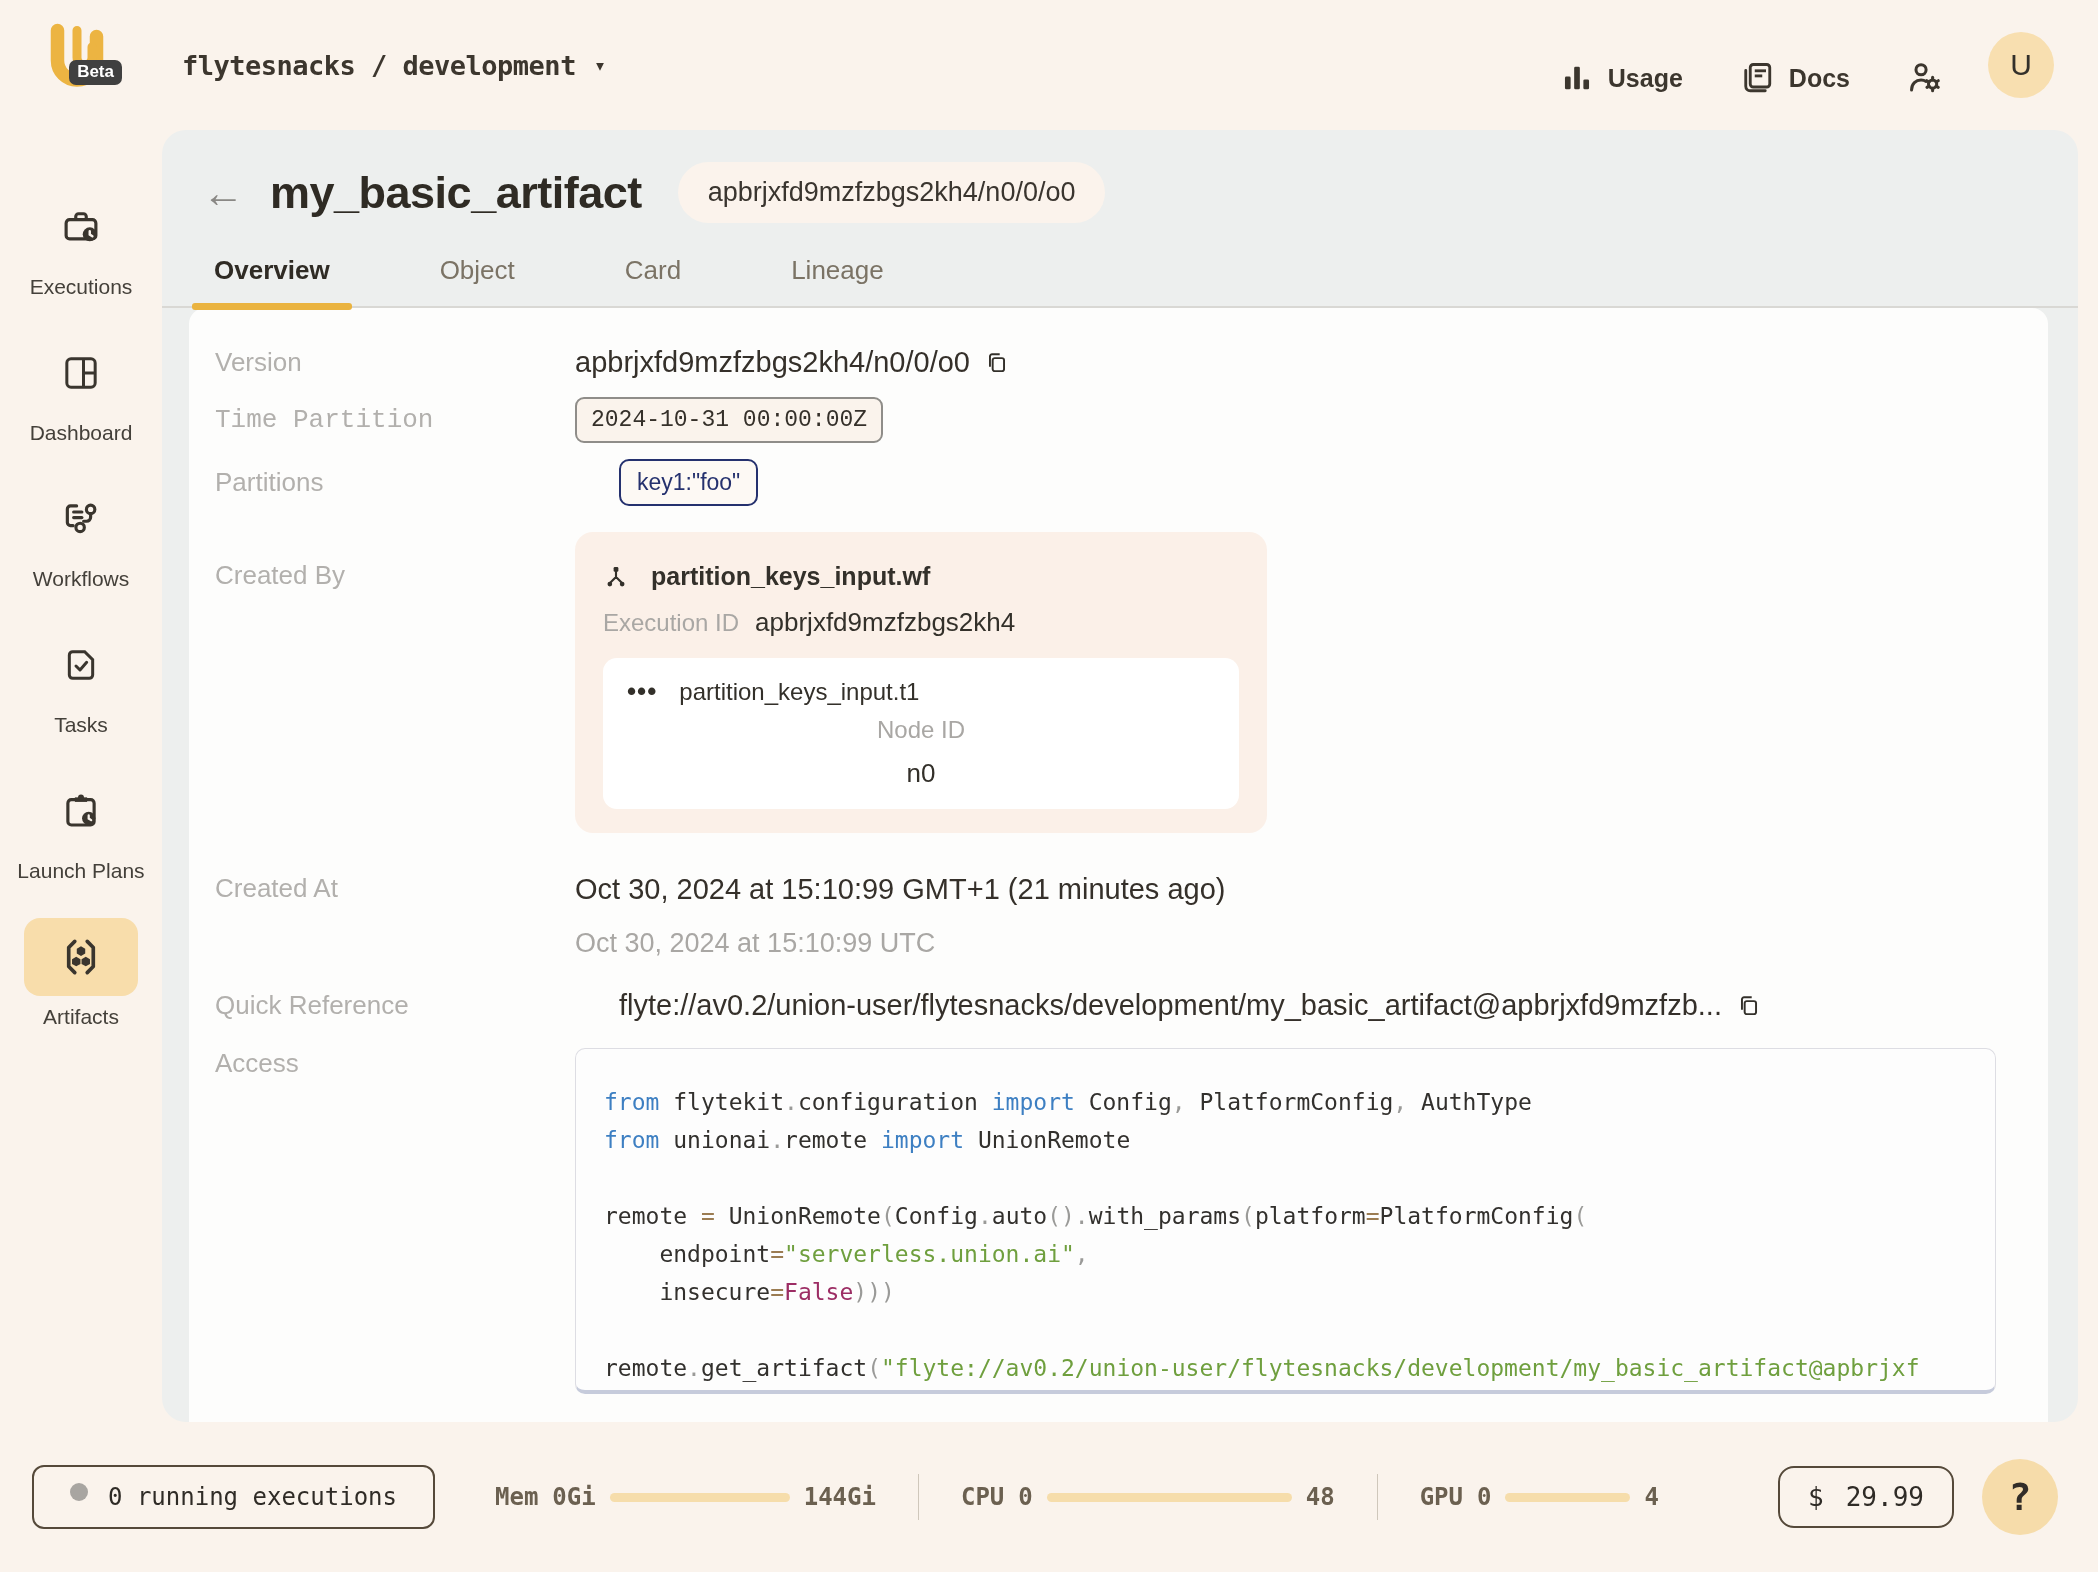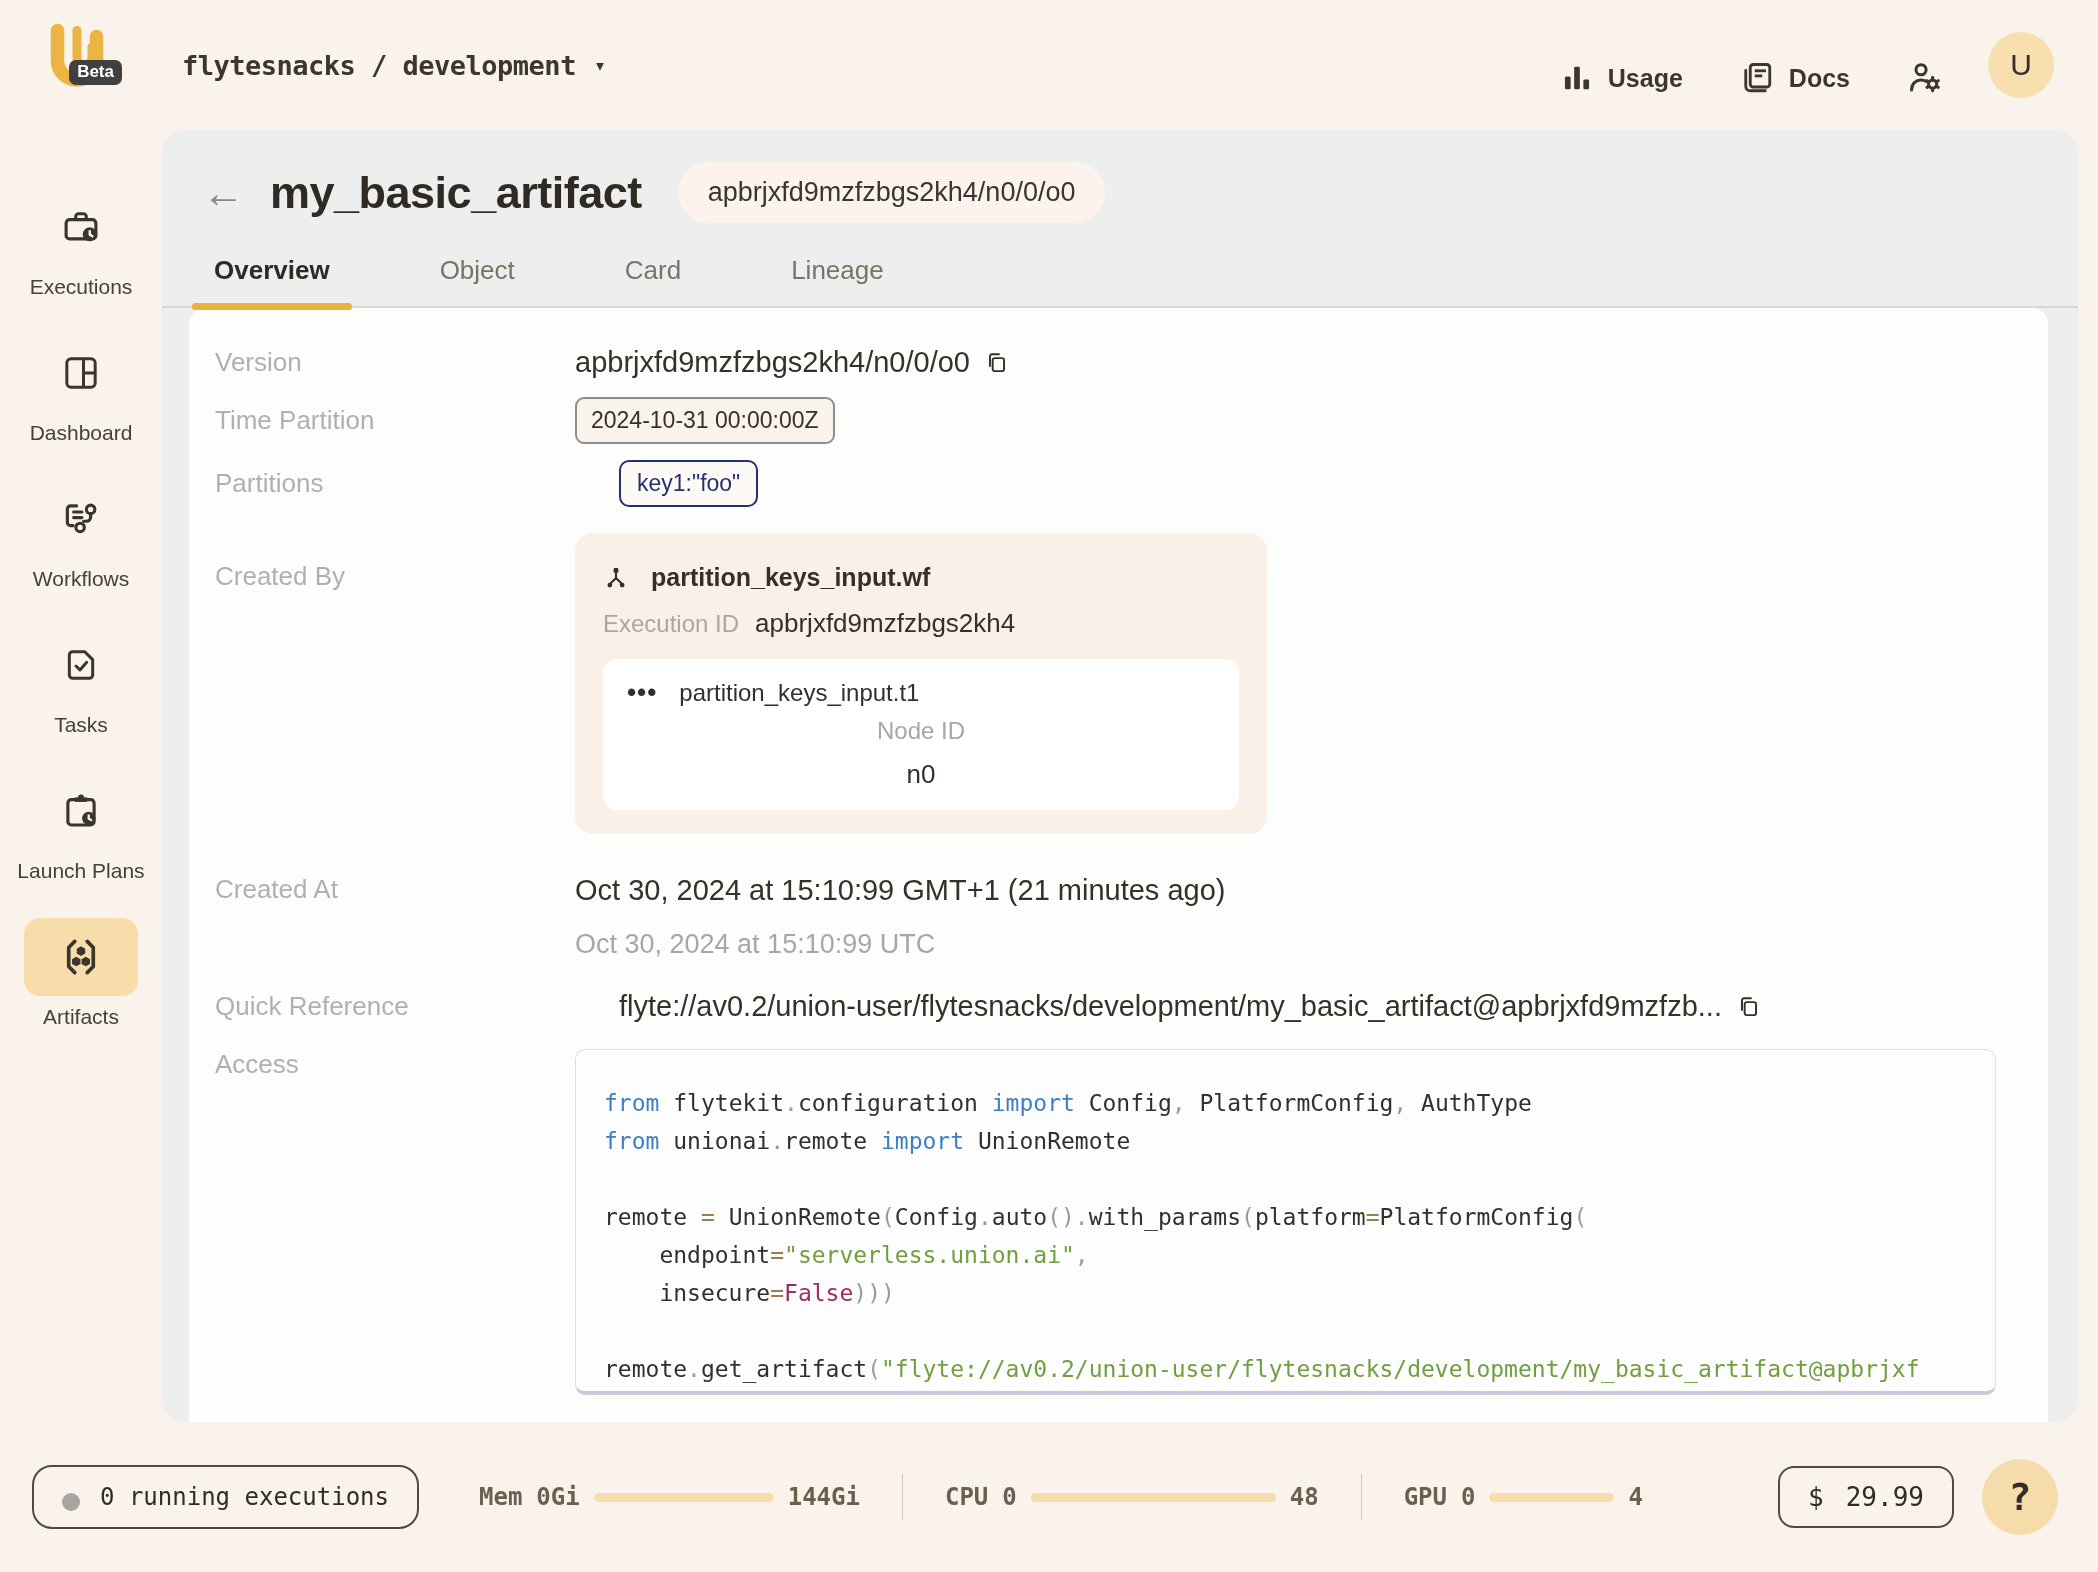--- a/index.html
+++ b/index.html
@@ -108,31 +108,31 @@
   }
   .tok-k { color:#3d7fc2; }
   .tok-t { color:#32302d; }
   .tok-p { color:#9a9a98; }
   .tok-o { color:#9b7c52; }
   .tok-s { color:#6f9f3e; }
   .tok-b { color:#9c2d64; }
 
   
   .mb-18 { margin-bottom:18px; }
-  .mb-16 { margin-bottom:16px; }
+  .mb-16 { margin-bottom:16px;font-family:Liberation Mono, monospace; }
   .mb-26 { margin-bottom:26px;gap:44px; }
   .mb-40 { margin-bottom:40px; }
   .mb-30 { margin-bottom:30px; }
   .mb-0 { margin-bottom:0; }
 
   
   .footer { height:150px; display:flex; align-items:center; padding:0 40px 0 32px; font-family:"DejaVu Sans Mono", monospace; }
   .status-pill {
-    display:flex; align-items:flex-end; gap:20px;
-    border:2px solid #55493a; border-radius:20px; padding:16px 28px; cursor:pointer;
+    display:flex; align-items:flex-start; gap:20px;
+    border:2px solid #55493a; border-radius:12px; padding:16px 36px; cursor:pointer;
   }
   .status-dot { width:18px; height:18px; border-radius:50%; background:#a8a5a1; }
   .status-text { font-size:24px; color:#2f2b26; }
   .meters { display:flex; align-items:center; margin-left:60px; color:#6b6050; font-size:24px; font-weight:bold; }
   .meter { display:flex; align-items:center; gap:14px; }
   .meter-bar { height:9px; border-radius:5px; background:#f6ddab; }
   .bar-mem { width:180px; }
   .bar-cpu { width:245px; }
   .bar-gpu { width:125px; }
   .meter-divider { width:1px; height:46px; background:#cfc7bb; margin:0 42px; }

